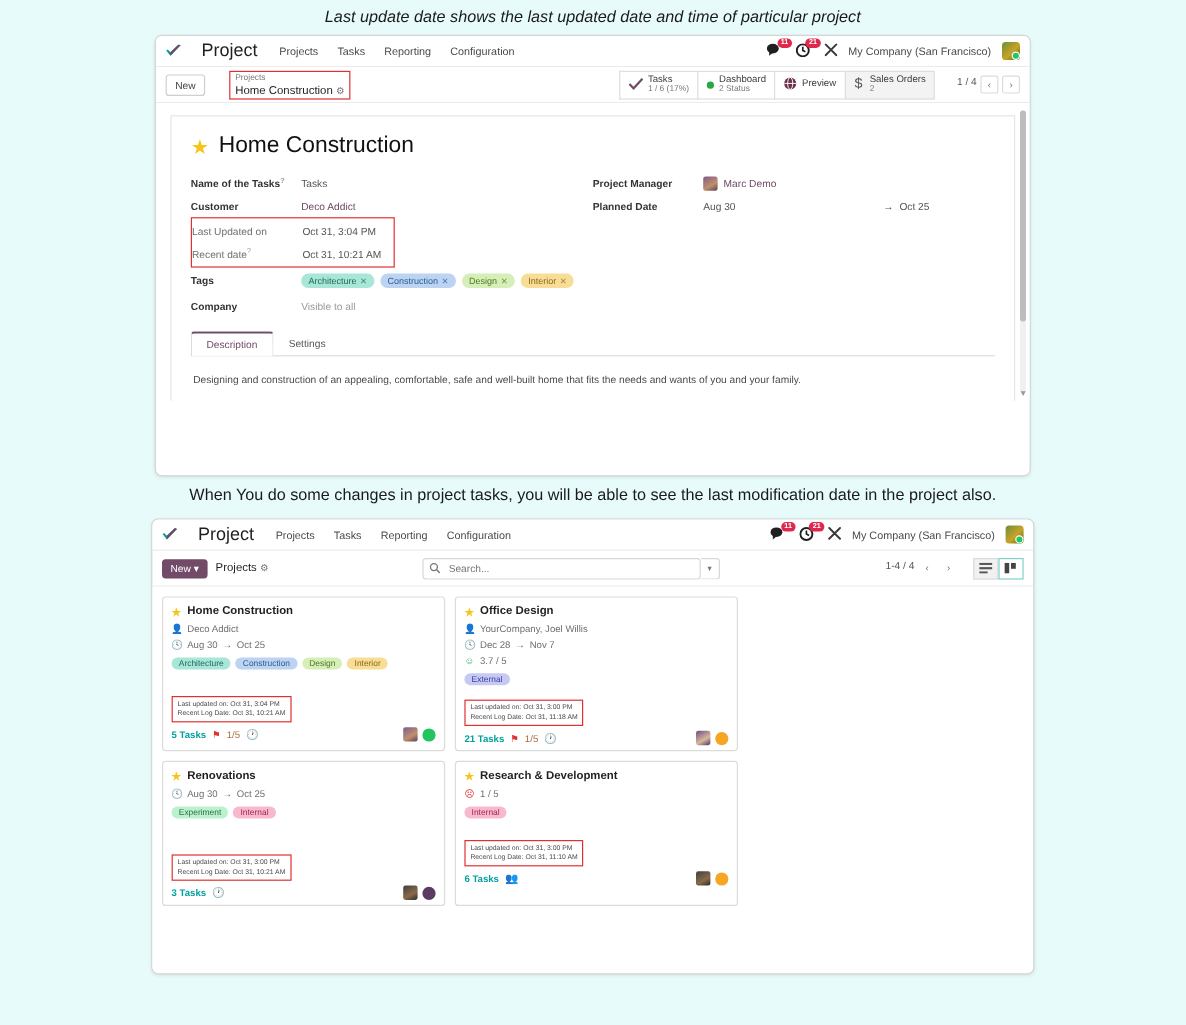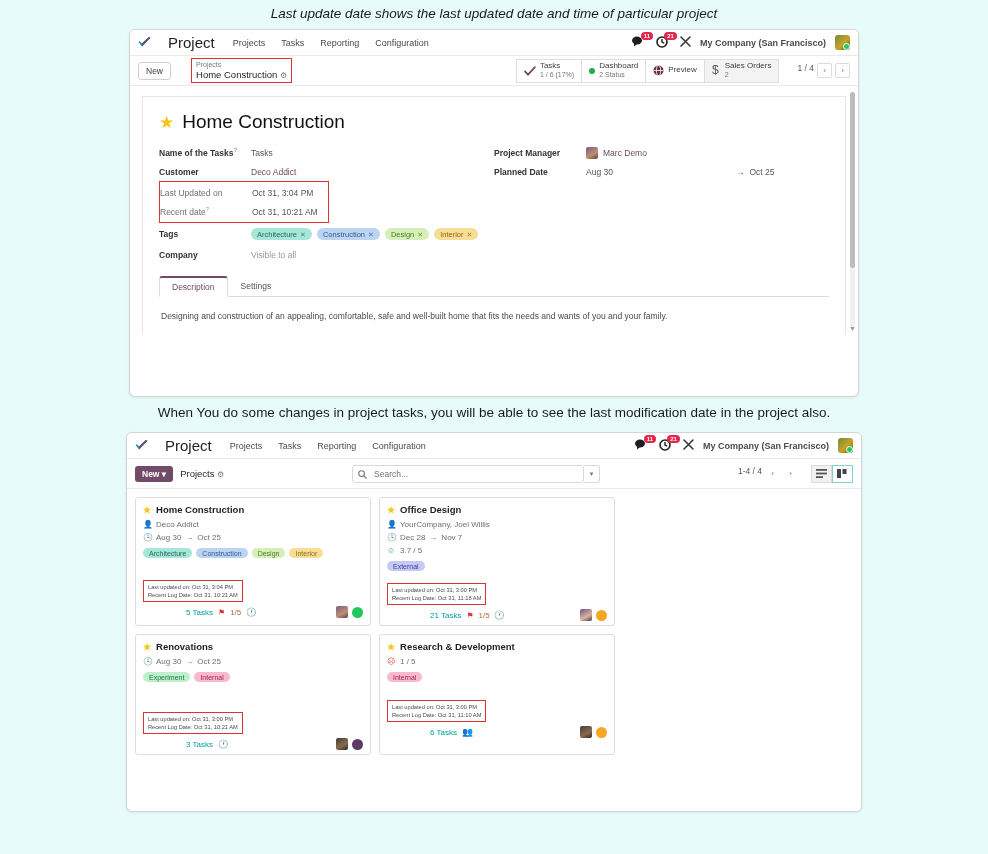--- a/index.html
+++ b/index.html
@@ -51,37 +51,37 @@
   .check-logo svg { display:block; }
   .menuitem { padding:0 8px; color:#4a4a4a; font-size:9px; white-space:nowrap; cursor:pointer;}
   .menu-spacer { flex:1 1 auto; }
   .sysicons { display:flex; align-items:center; gap:9px; }
   .badge-ico { position:relative; width:15px; height:13px; }
   .badge-ico .cnt {
     position:absolute; top:-4px; right:-6px;
     background:#e0274c; color:#fff; border-radius:7px;
     font-size:6px; line-height:8px; padding:0 3px; font-weight:bold;
   }
-  .company { font-size:9px; color:#4a4a4a; white-space:nowrap;font-weight:bold;}
+  .company { font-size:9px; color:#4a4a4a; white-space:nowrap;}
   .avatar-sm {
     width:15px;height:15px;border-radius:3px;
     background:linear-gradient(135deg,#6b8f3a,#c9a227 55%,#4f6b2a);
     display:inline-block; position:relative; overflow:hidden;
   }
   .avatar-sm:after{content:"";position:absolute;right:0;bottom:0;width:5px;height:5px;border-radius:50%;background:#22c55e;border:1px solid #fff;}
 
   
   .ctrlpanel{
     display:flex; align-items:center; gap:8px;
     height:30px; padding:0 8px;
     border-bottom:1px solid #eceaee; background:#fff;
   }
   .btn-new{
     background:#714b67; color:#fff; border:none; border-radius:3px;
-    font-size:8.5px; padding:3px 7px; cursor:pointer; white-space:nowrap;font-weight:bold;
+    font-size:8.5px; padding:3px 7px; cursor:pointer; white-space:nowrap;
   }
   .btn-new-outline{
     background:#fff; color:#444; border:1px solid #cfcfcf; border-radius:3px;
     font-size:8.5px; padding:3px 7px; cursor:pointer; white-space:nowrap;
   }
   .bc-box{ border:1.6px solid #e03131; padding:1px 4px;margin-left:12px; }
   .bc-small{ font-size:7px; color:#7a7a7a; line-height:9px;}
   .bc-main{ font-size:9.5px; color:#1f1f1f; line-height:11px; white-space:nowrap;}
   .gear{ font-size:8px; color:#777; }
 
@@ -155,21 +155,21 @@
   }
   .kc-title{ display:flex;align-items:center;gap:5px;font-size:9.5px;font-weight:bold;color:#1f1f1f;margin-bottom:3px;}
   .kc-star{ color:#f5c518;font-size:9px;}
   .kc-line{ display:flex;align-items:center;gap:4px;font-size:8px;color:#6f6f6f;line-height:13px;}
   .kc-ico{ font-size:8px;color:#7a7a7a;width:9px;display:inline-block;}
   .kc-tags{ display:flex;gap:4px;flex-wrap:wrap;margin:4px 0 0 0;}
   .kc-tag{ font-size:7px;border-radius:9px;padding:1.5px 6px;}
   .kc-hl{ border:1.6px solid #e03131; padding:2px 4px; margin-top:6px; width:fit-content;}
   .kc-hl div{ font-size:5.7px; color:#4a4a4a; line-height:8px; white-space:nowrap;}
   .kc-foot{ display:flex;align-items:center;gap:5px;margin-top:4px;font-size:8px;}
-  .kc-tasks{ color:#00a09d; font-weight:normal; font-size:8px;margin-left:43px;}
+  .kc-tasks{ color:#00a09d; font-weight:bold; font-size:8px;}
   .kc-flag{ color:#e03131; font-size:8px;}
   .kc-frac{ color:#b06a3b; font-size:8px;}
   .kc-clock{ color:#777; font-size:8.5px;}
   .kc-right{ margin-left:auto; display:flex; align-items:center; gap:4px;}
   .av{ width:12px;height:12px;border-radius:2px;display:inline-block;}
   .av-marc{ background:linear-gradient(150deg,#7c5a8a,#c08f6e 60%,#5b3f52);}
   .av-joel{ background:linear-gradient(150deg,#6d4c8a,#d8b89a 60%,#4a3360);}
   .av-dark{ background:linear-gradient(150deg,#3f3f3f,#8a6a4a 60%,#2b2b2b);}
   .cdot{ width:11px;height:11px;border-radius:50%;display:inline-block;}
 </style>

